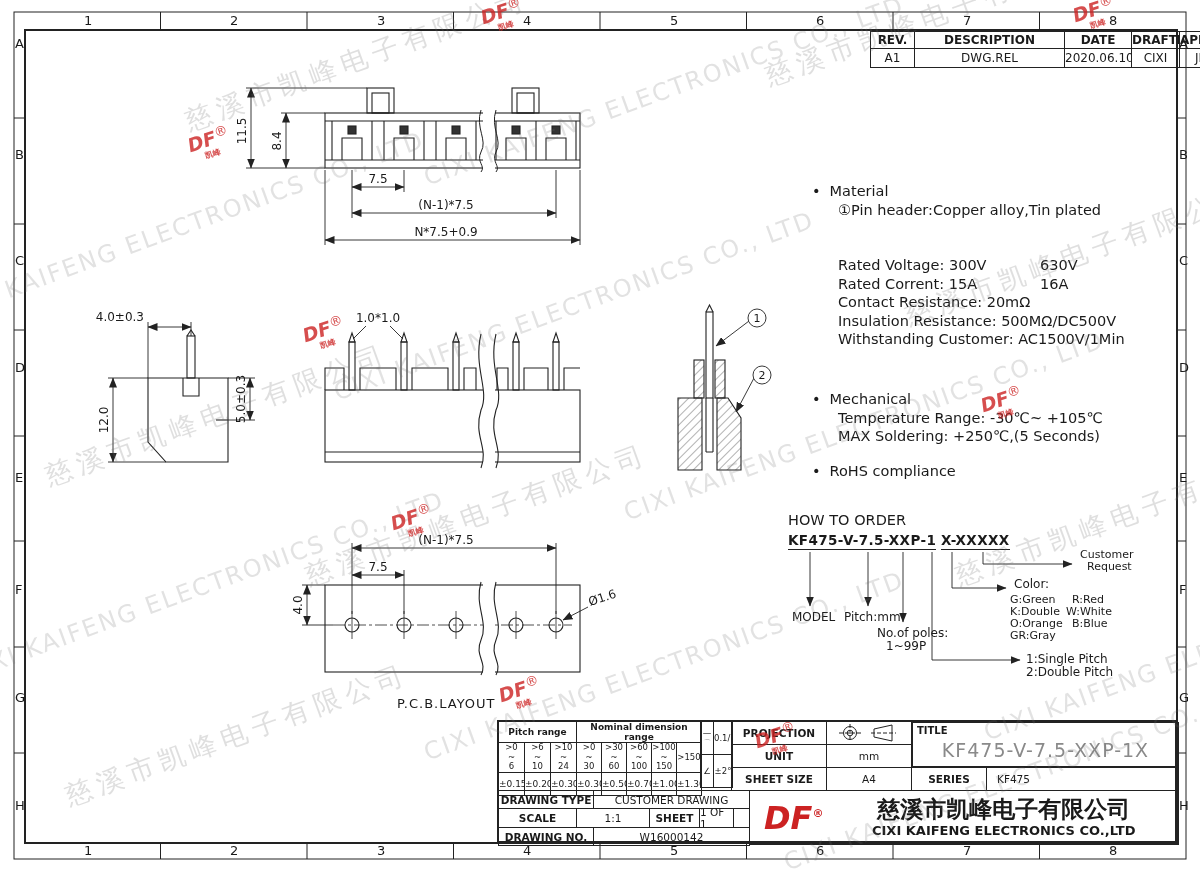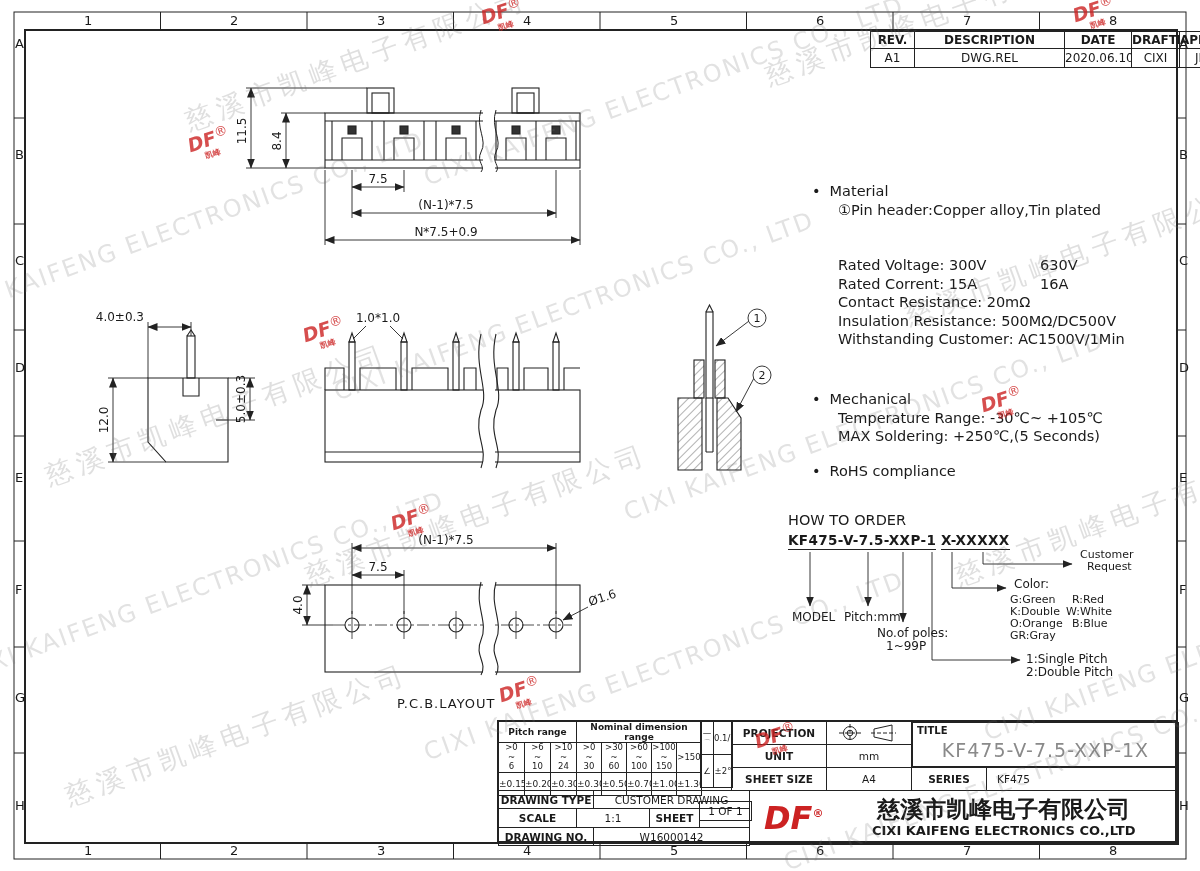--- a/index.html
+++ b/index.html
@@ -457,21 +457,21 @@
     <div class="title-val">KF475-V-7.5-XXP-1X</div>
   </div>
   <div class="tb-cell tb-lab" style="left:412px;top:45px;width:76px;height:24px">SERIES</div>
   <div class="tb-cell" style="left:487px;top:45px;width:193px;height:24px;justify-content:flex-start;padding-left:10px">KF475</div>
 
   <div class="tb-cell tb-lab" style="left:-1px;top:68px;width:96px;height:19px">DRAWING TYPE</div>
   <div class="tb-cell" style="left:94px;top:68px;width:157px;height:19px">CUSTOMER DRAWING</div>
   <div class="tb-cell tb-lab" style="left:-1px;top:86px;width:79px;height:20px">SCALE</div>
   <div class="tb-cell" style="left:77px;top:86px;width:74px;height:20px">1:1</div>
   <div class="tb-cell tb-lab" style="left:150px;top:86px;width:51px;height:20px">SHEET</div>
-  <div class="tb-cell" style="left:200px;top:79px;width:53px;height:20px">1 OF 1</div>
+  <div class="tb-cell" style="left:200px;top:86px;width:35px;height:20px">1 OF 1</div>
   <div class="tb-cell tb-lab" style="left:-1px;top:105px;width:96px;height:19px">DRAWING NO.</div>
   <div class="tb-cell" style="left:94px;top:105px;width:157px;height:19px">W16000142</div>
 
   <div class="company">
     <span class="df-big"><span>DF</span><sup>®</sup></span>
     <span class="co-names">
       <span class="co-cn" style="display:block">慈溪市凯峰电子有限公司</span>
       <span class="co-en" style="display:block">CIXI KAIFENG ELECTRONICS CO.,LTD</span>
     </span>
   </div>

